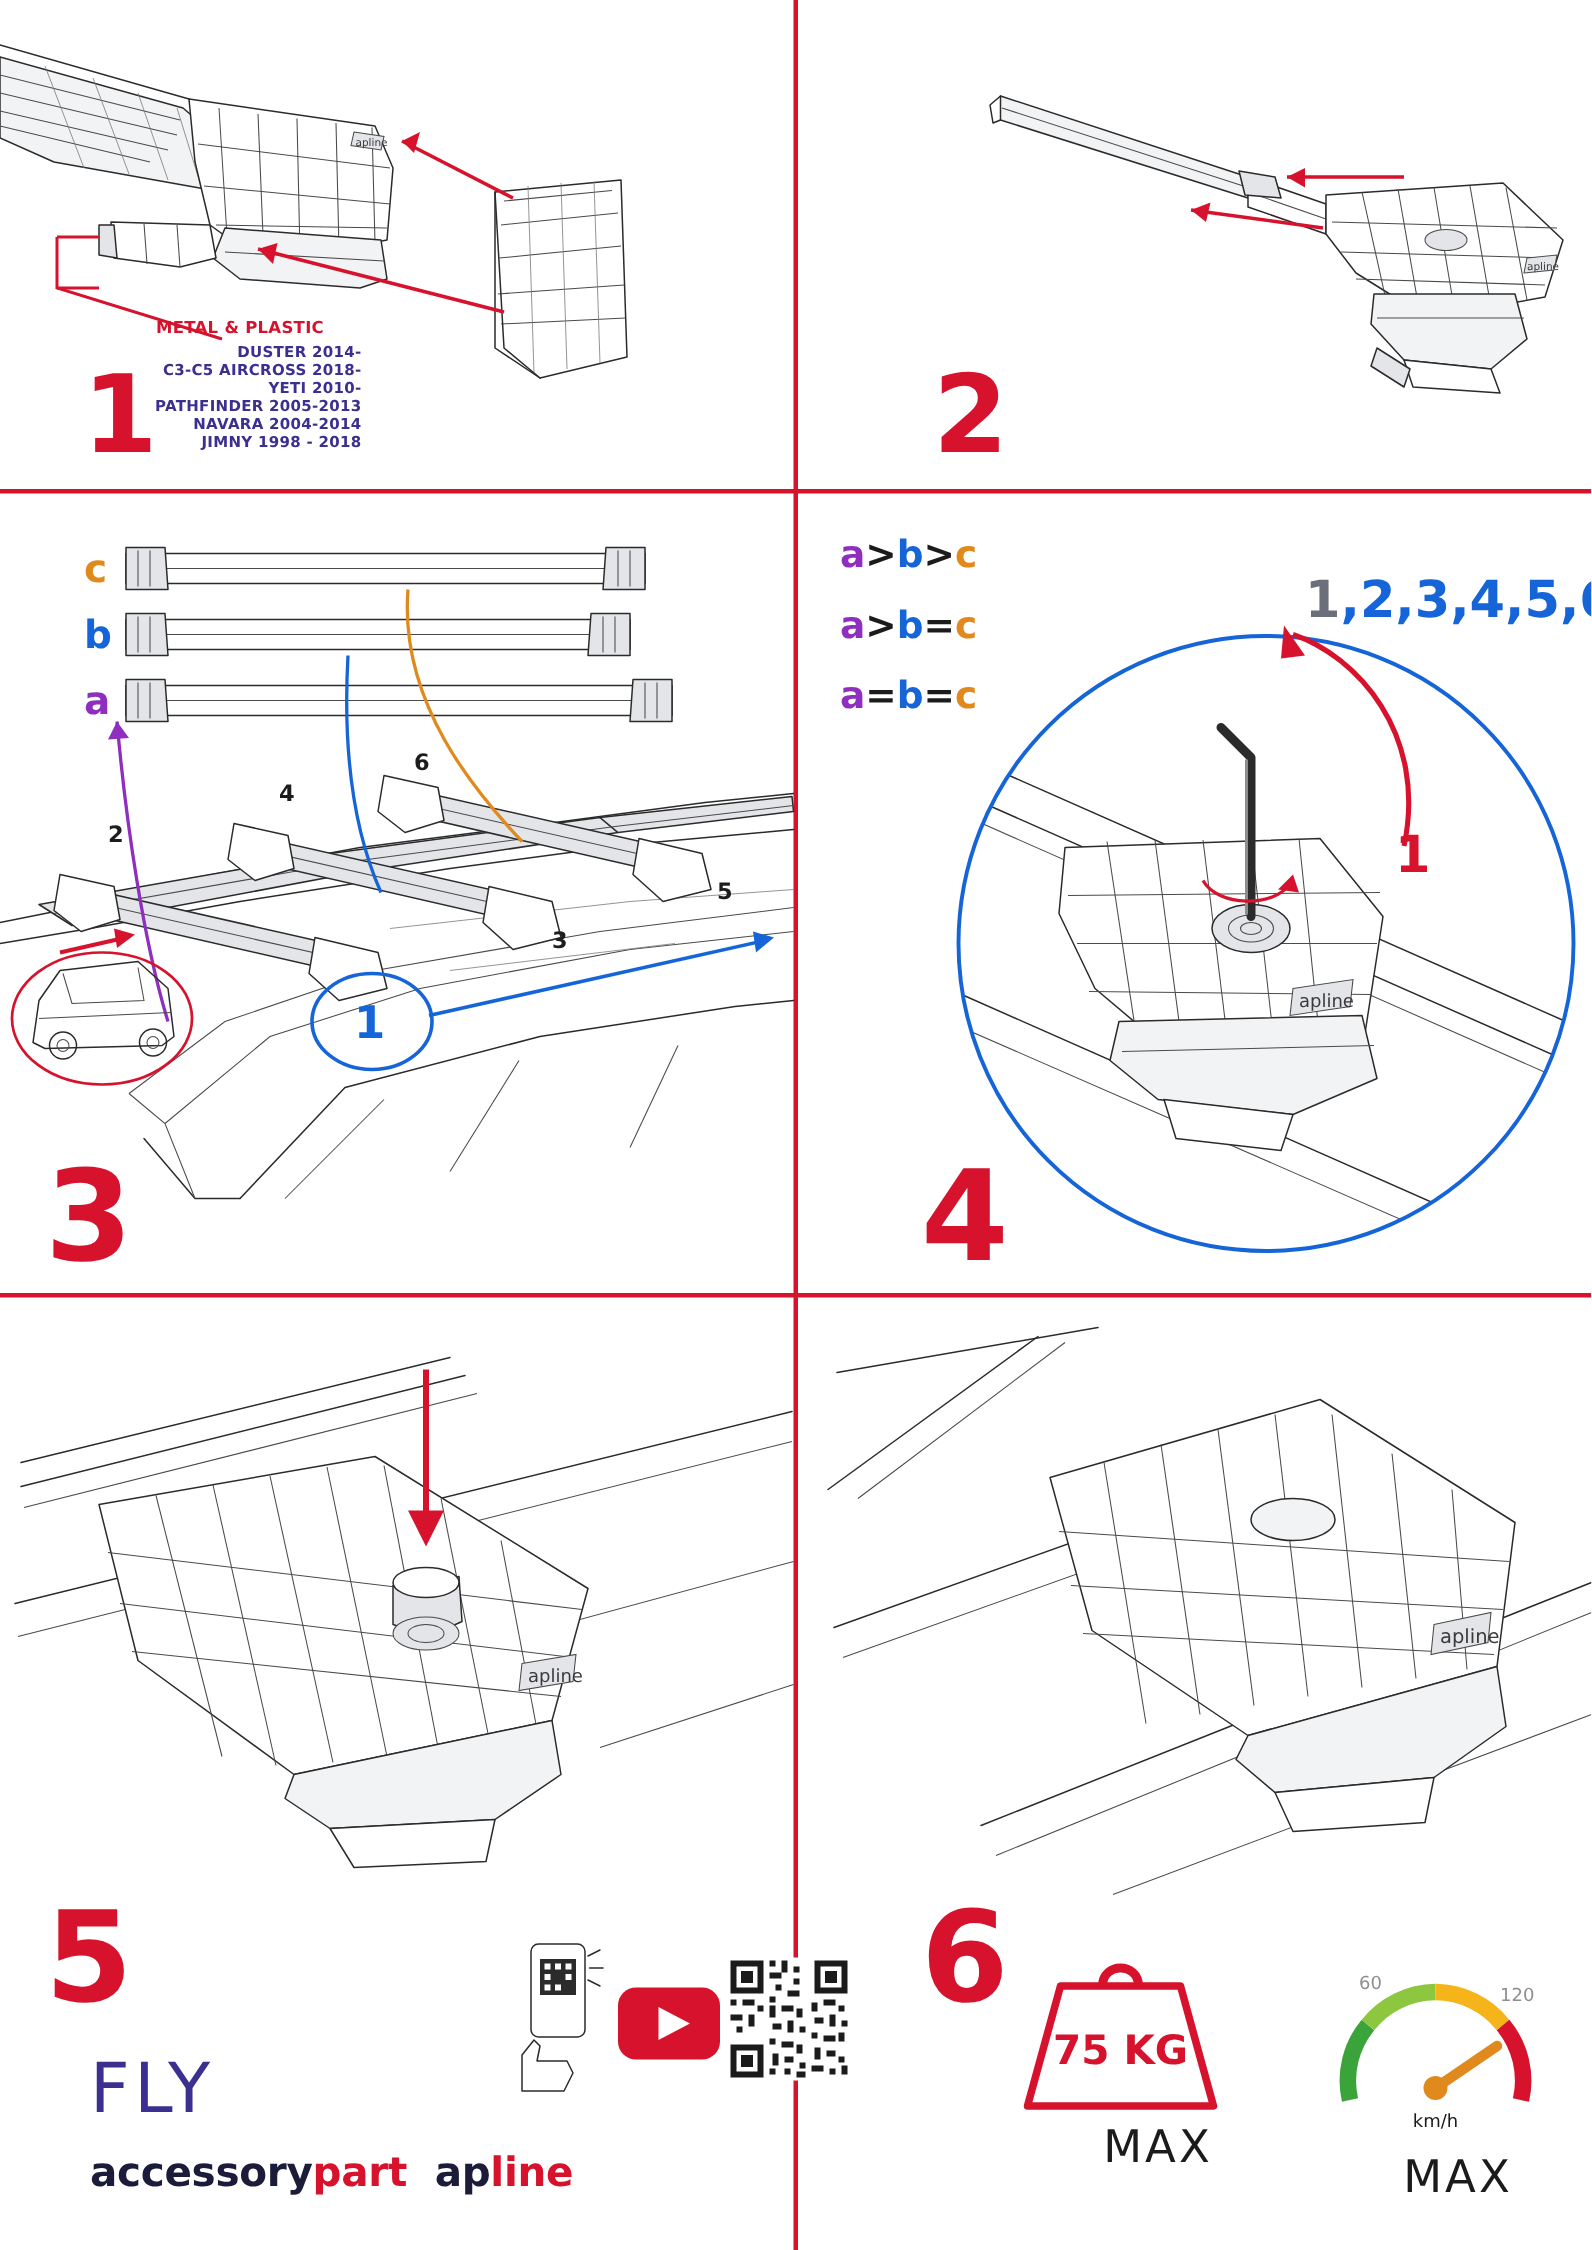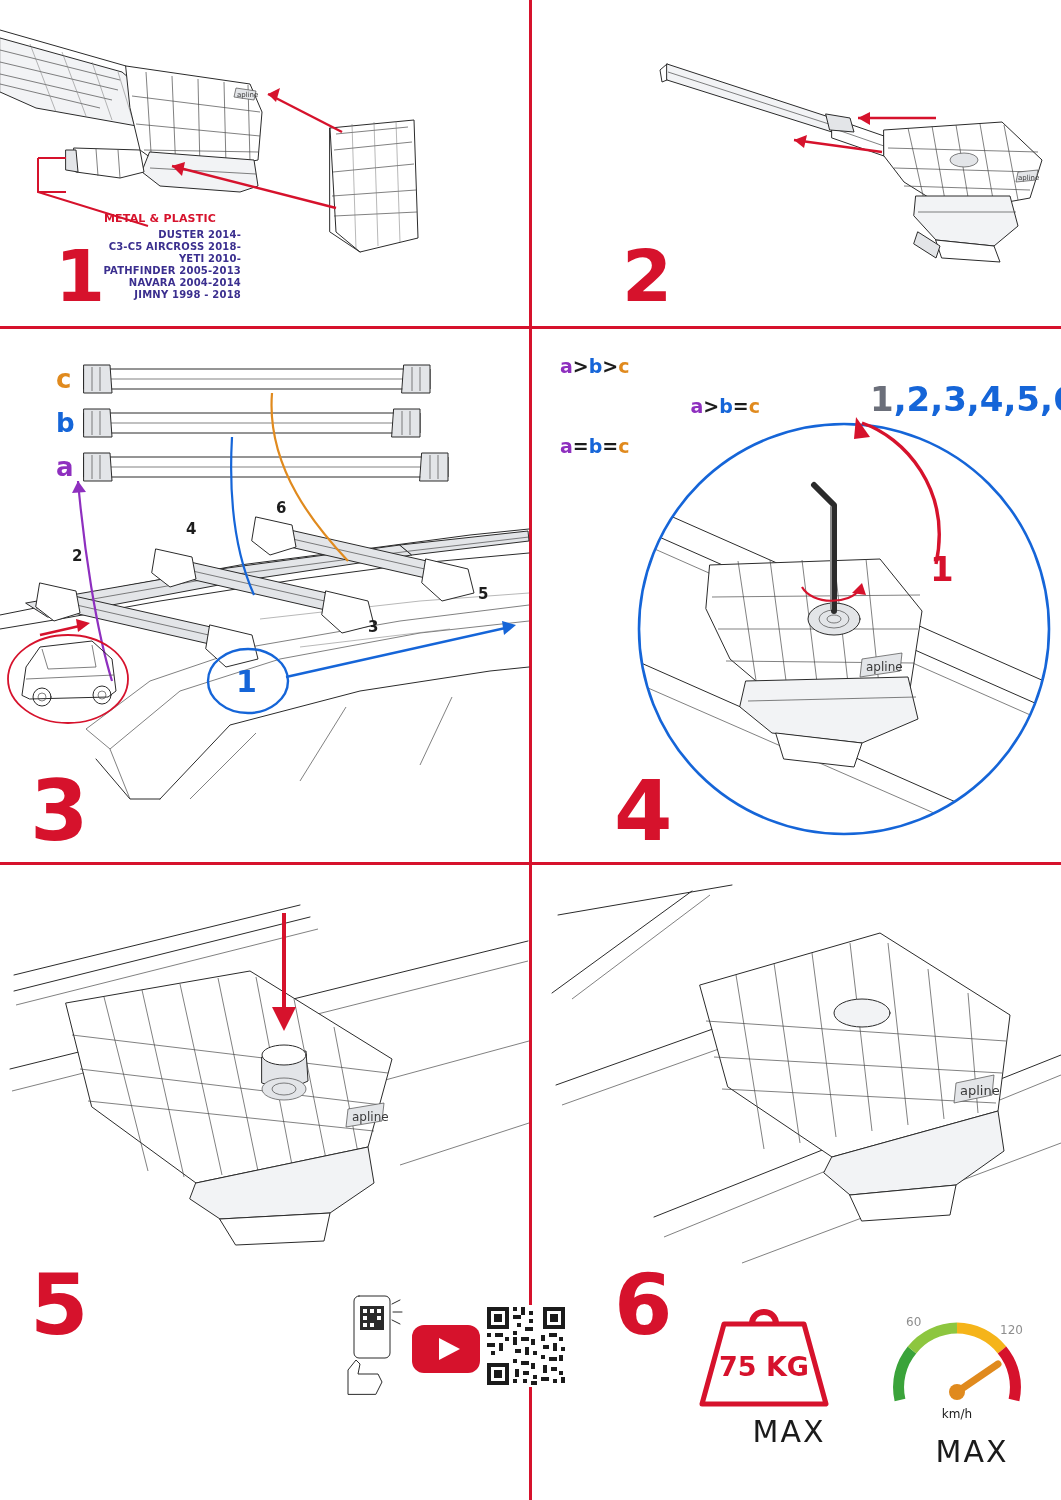--- a/index.html
+++ b/index.html
@@ -64,21 +64,21 @@
     letter-spacing: 0.2px;
   }
 
   
   .letlab {
     font-family: "DejaVu Sans", sans-serif;
     font-size: 26px; font-weight: 700;
   }
   .eqrow {
     font-family: "DejaVu Sans", sans-serif;
-    font-size: 19px; font-weight: 700;
+    font-size: 25px; font-weight: 700;
   }
   .numtag {
     font-family: "DejaVu Sans", sans-serif;
     font-size: 15px; font-weight: 700;
     fill: #1d1d1d;
   }
   .seqtext {
     font-family: "DejaVu Sans", sans-serif;
     font-size: 34px; font-weight: 700;
   }
@@ -370,21 +370,21 @@
     </svg>
 
     <div style="position:absolute; left:565px; top:0;"></div>
     <div class="stepnum huge" style="left:30px; top:440px;">3</div>
   </div>
 
   <div class="panel" style="left:560px; top:355px; width:200px; height:130px;">
     <div class="eqrow" style="margin-bottom:18px;">
       <span style="color:#8e2fbf;">a</span><span style="color:#1b1b1b;">&gt;</span><span style="color:#1565d8;">b</span><span style="color:#1b1b1b;">&gt;</span><span style="color:#e08a1e;">c</span>
     </div>
-    <div class="eqrow" style="margin-bottom:18px;text-align:right;">
+    <div class="eqrow" style="margin-bottom:18px;">
       <span style="color:#8e2fbf;">a</span><span style="color:#1b1b1b;">&gt;</span><span style="color:#1565d8;">b</span><span style="color:#1b1b1b;">=</span><span style="color:#e08a1e;">c</span>
     </div>
     <div class="eqrow">
       <span style="color:#8e2fbf;">a</span><span style="color:#1b1b1b;">=</span><span style="color:#1565d8;">b</span><span style="color:#1b1b1b;">=</span><span style="color:#e08a1e;">c</span>
     </div>
   </div>
 
   <div class="panel" style="left:532px; top:329px; width:529px; height:533px;">
     <svg width="529" height="533" viewBox="0 0 529 533">
 
@@ -474,20 +474,26 @@
         <path class="ln fillg" d="M196 318 L368 282 L374 318 L330 348 L220 354 L190 334 Z"></path>
         <path class="ln fillw" d="M220 354 L330 348 L324 376 L236 380 Z"></path>
       </g>
 
       <path class="red" d="M284 48 L284 150" style="stroke-width:4;"></path>
       <path class="redf" d="M284 166 L272 142 L296 142 Z"></path>
     </svg>
 
     <div class="stepnum huge" style="left:30px; top:398px;">5</div>
 
+    <div style="position:absolute; left:60px; top:500px;">
+      <div class="fly">FLY</div>
+      <div class="brandline" style="margin-top:14px;">
+        <span class="brand-dark">accessory</span><span class="brand-red">part</span><span style="color:#1b1b3a;">&nbsp;&nbsp;</span><span class="brand-dark">ap</span><span class="brand-red">line</span>
+      </div>
+    </div>
 
     <svg width="80" height="110" style="position:absolute; left:330px; top:425px;" viewBox="0 0 80 110">
       <rect x="24" y="6" width="36" height="62" rx="5" class="ln" fill="#fff"></rect>
       <rect x="30" y="16" width="24" height="24" fill="#2b2b2b"></rect>
       <rect x="33" y="19" width="4" height="4" fill="#fff"></rect>
       <rect x="40" y="19" width="4" height="4" fill="#fff"></rect>
       <rect x="47" y="19" width="4" height="4" fill="#fff"></rect>
       <rect x="33" y="26" width="4" height="4" fill="#fff"></rect>
       <rect x="47" y="26" width="4" height="4" fill="#fff"></rect>
       <rect x="33" y="33" width="4" height="4" fill="#fff"></rect>
@@ -591,21 +597,21 @@
         <path class="ln-thin fillgd" d="M424 218 L462 210 L460 230 L422 238 Z"></path>
         <text x="428" y="230" style="font-family:'DejaVu Sans',sans-serif;font-size:13px;fill:#3a3a3a;">apline</text>
 
         <path class="ln fillg" d="M300 292 L466 246 L472 286 L424 320 L318 330 L292 308 Z"></path>
         <path class="ln fillw" d="M318 330 L424 320 L418 350 L330 356 Z"></path>
       </g>
     </svg>
 
     <div class="stepnum huge" style="left:82px; top:398px;">6</div>
 
-    <div style="position:absolute; left:162px; top:425px; width:190px; text-align:center;">
+    <div style="position:absolute; left:145px; top:425px; width:190px; text-align:center;">
       <svg width="140" height="120" viewBox="0 0 140 120">
         <path d="M30 34 L110 34 L132 114 L8 114 Z" fill="#ffffff" stroke="#d6122c" stroke-width="5" stroke-linejoin="round"></path>
         <path d="M58 34 C 58 18, 82 18, 82 34" fill="none" stroke="#d6122c" stroke-width="6"></path>
         <text class="weighttext" x="70" y="86" text-anchor="middle">75 KG</text>
       </svg>
       <div class="maxlabel" style="margin-top:4px;">MAX</div>
     </div>
 
     <div style="position:absolute; left:350px; top:439px; width:180px; text-align:center;">
       <svg width="150" height="130" viewBox="0 0 150 130">

